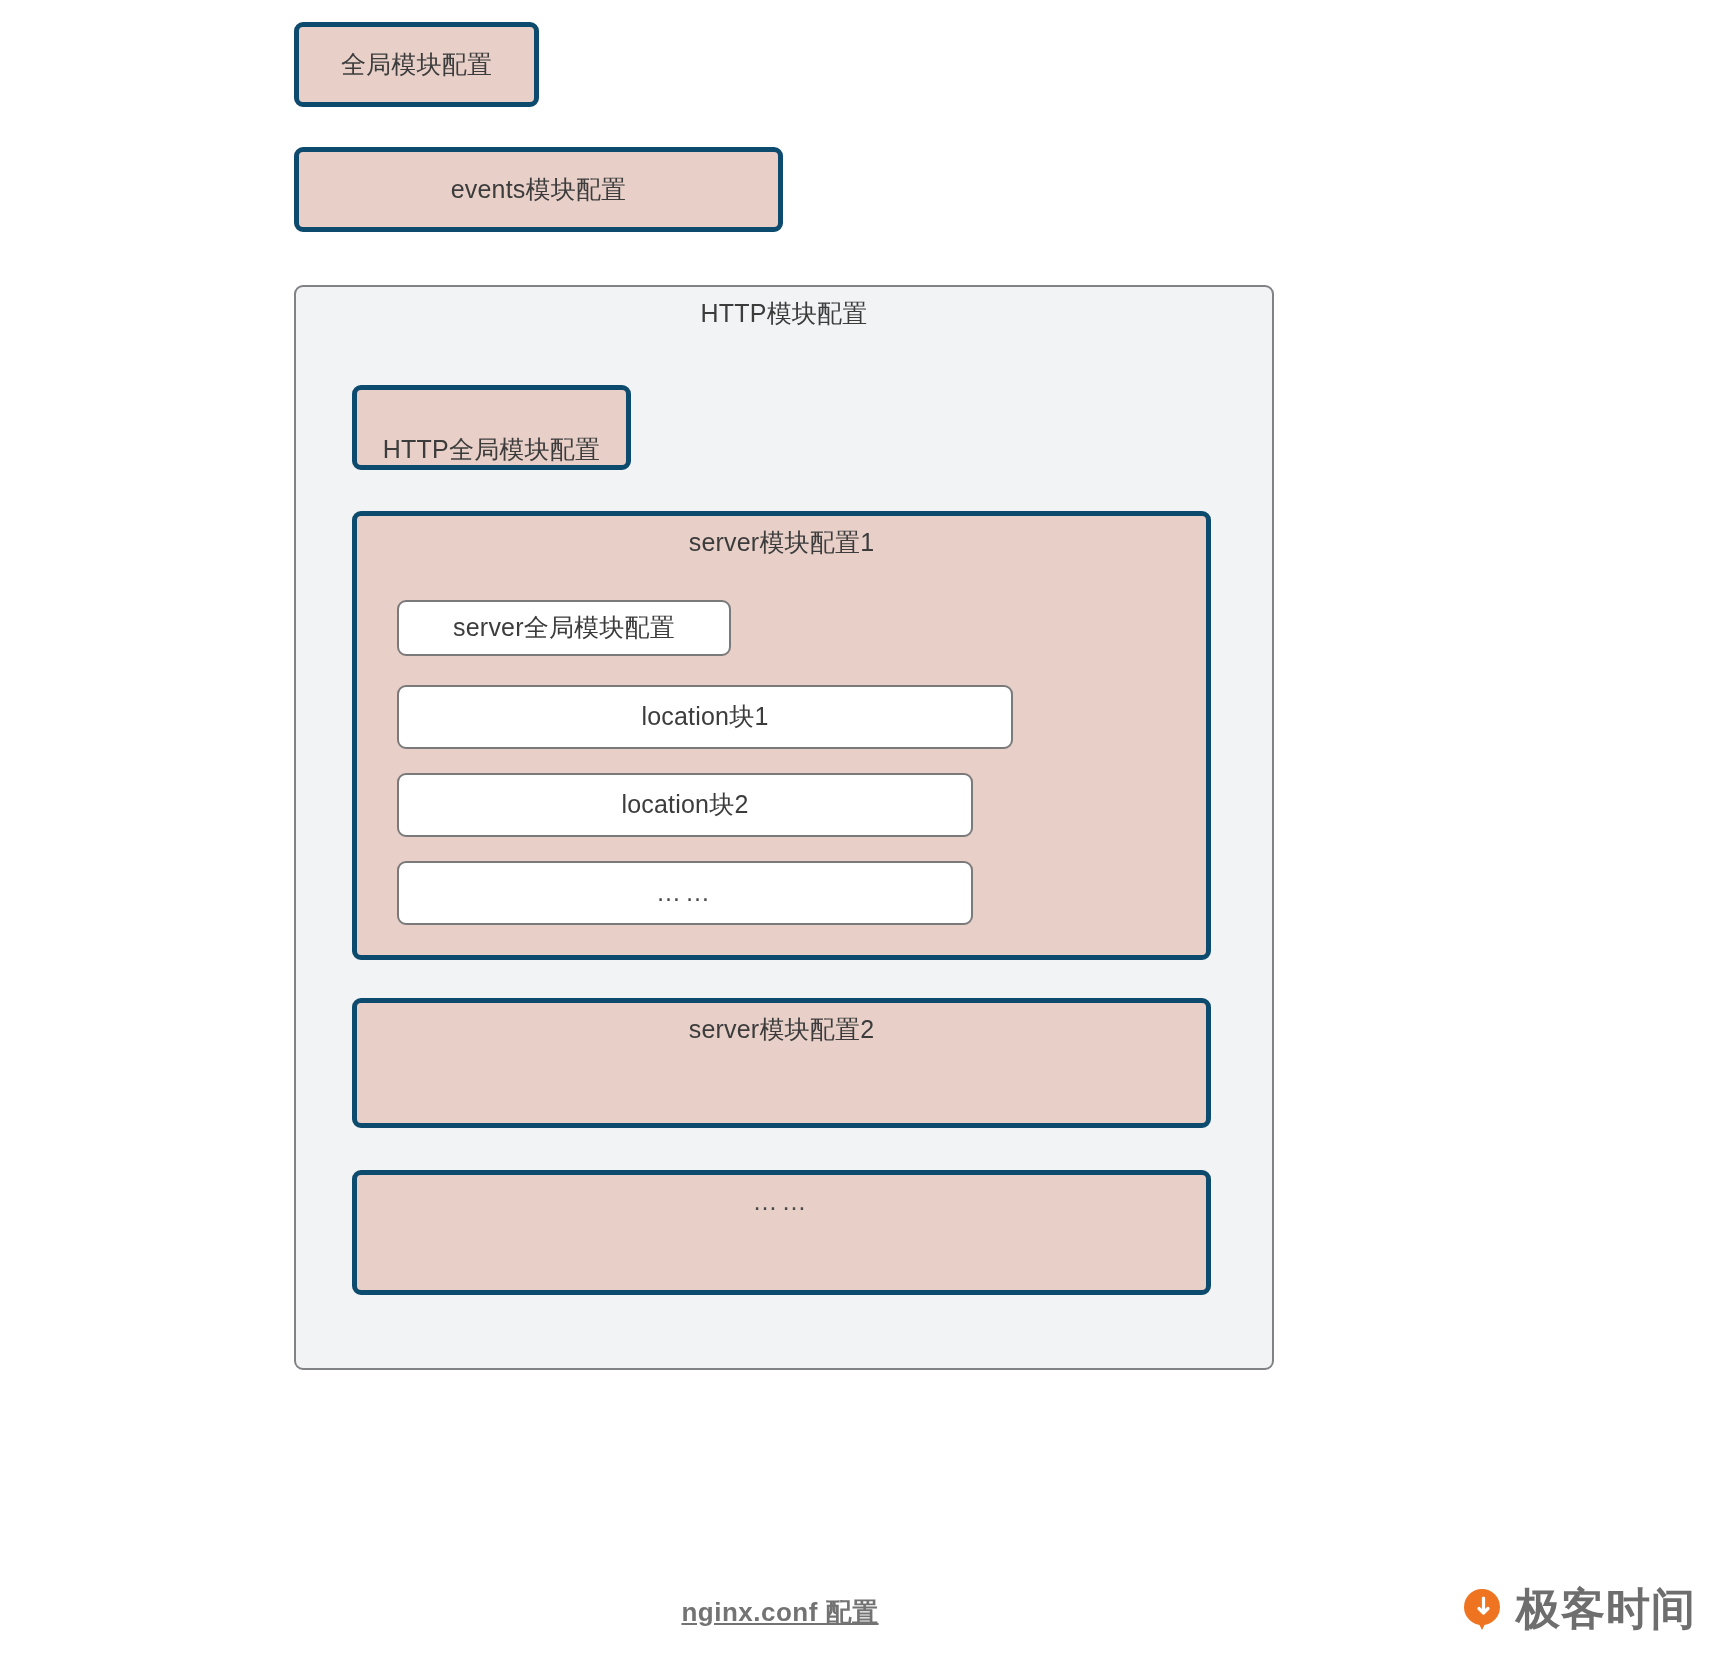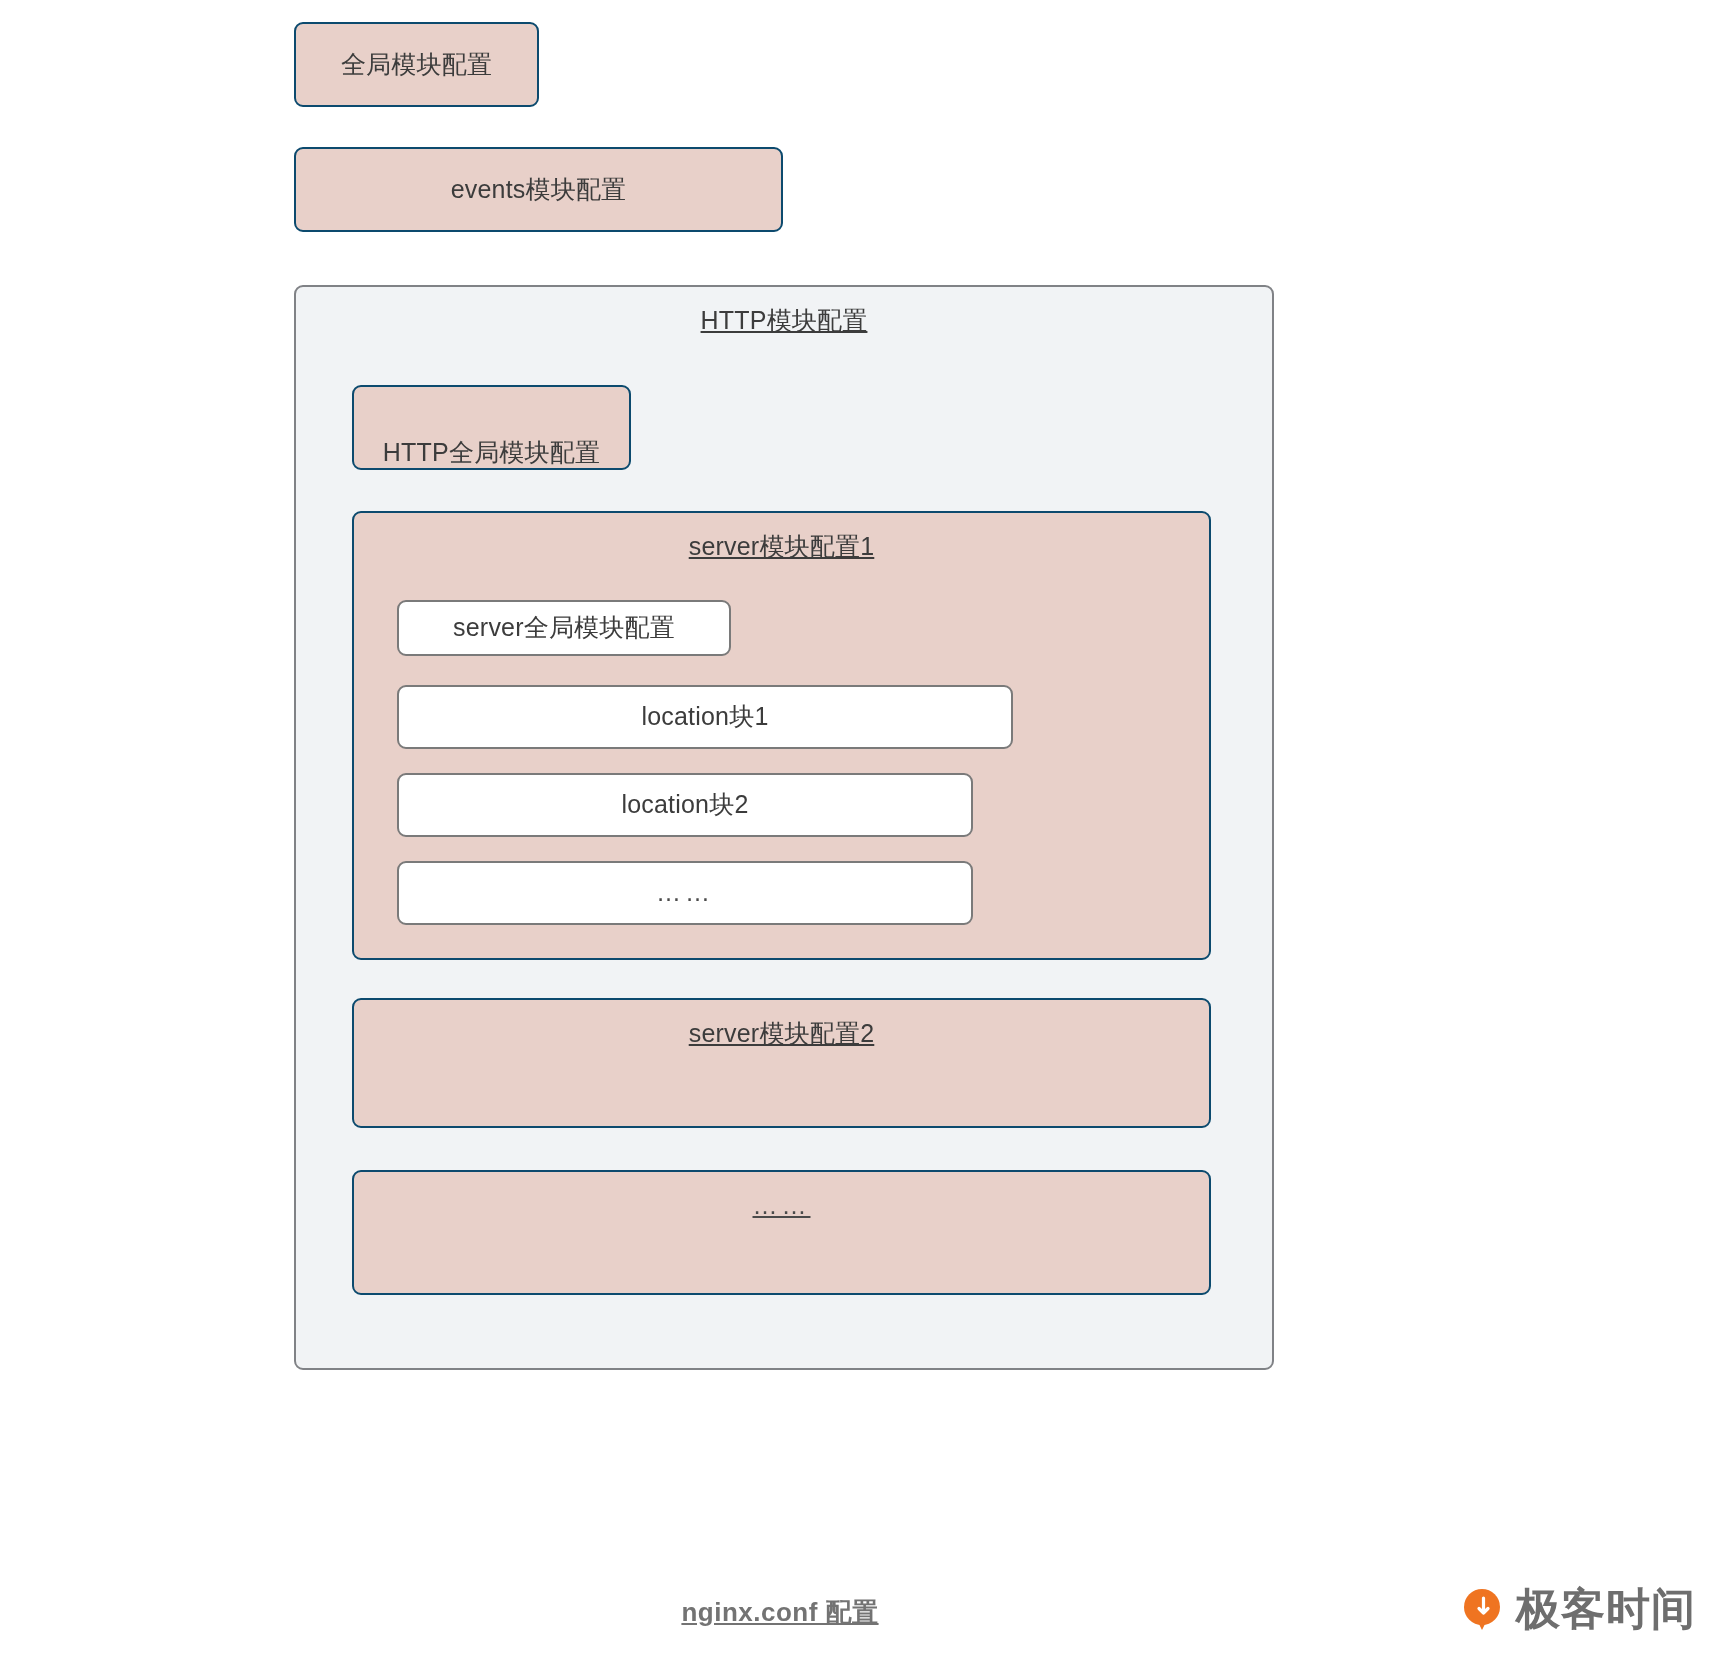--- a/index.html
+++ b/index.html
@@ -30,41 +30,40 @@
     border-radius: 9px;
     display: flex;
     align-items: center;
     justify-content: center;
     text-align: center;
     line-height: 1.25;
   }
 
   .box-pink {
     background: #e8d0c9;
-    border: 2px solid #0c4a6e;
+    border: 5px solid #0c4a6e;
   }
 
   .box-white {
     background: #ffffff;
     border: 2px solid #7a7a7a;
   }
 
   .box-gray {
     background: #f1f3f5;
     border: 2px solid #808286;
   }
 
   
   .labeled-top {
     align-items: flex-start;
     justify-content: center;
   }
   .labeled-top > .box-title {
-    margin-top: 18px;
-    text-decoration: underline;
+    margin-top: 11px;
   }
 
   .box-title {
     font-size: 25px;
     color: #3c3c3c;
     letter-spacing: 0.2px;
   }
 
   .box-label {
     font-size: 25px;

